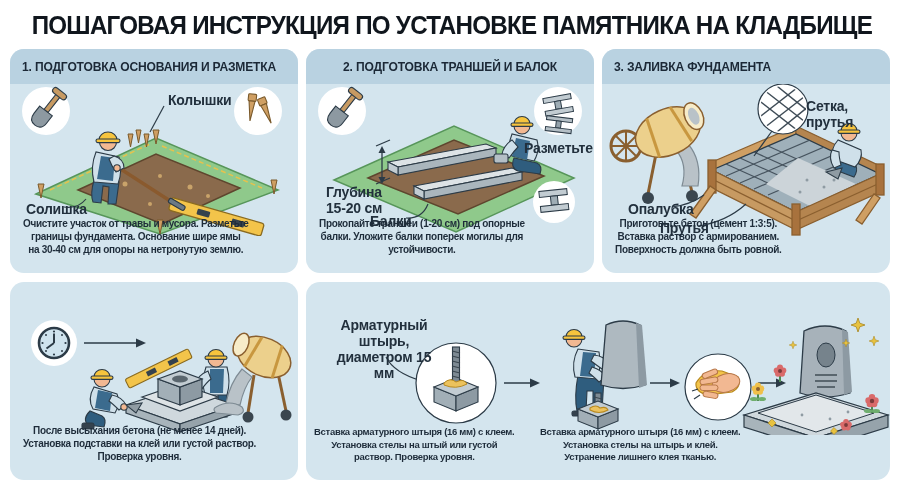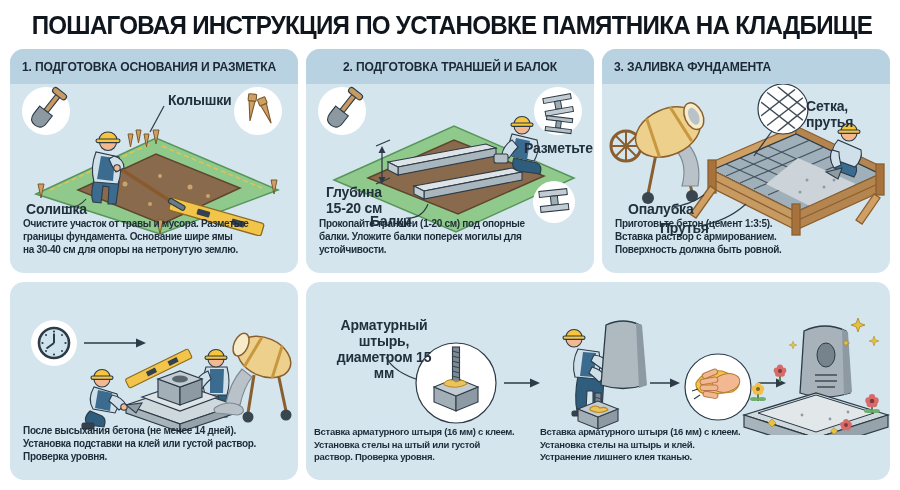--- a/index.html
+++ b/index.html
@@ -12,21 +12,21 @@
   .panel{position:relative;background:#d4e5ee;border-radius:14px;overflow:hidden;}
   .panel5{grid-column:2/4;}
   .panel-header{height:35px;background:#b9d2e1;display:flex;align-items:center;padding:0 12px;
     font-size:13px;font-weight:bold;color:#1b2836;white-space:nowrap;}
   .panel-header.center{justify-content:center;}
   .panel-header span{display:inline-block;transform:scaleX(.93);transform-origin:left center;letter-spacing:-0.2px;}
   .panel-header.center span{transform-origin:center;}
   .panel-body{position:absolute;left:0;right:0;top:35px;bottom:0;}
   svg.illu{position:absolute;left:0;top:0;display:block;}
   .caption{position:absolute;left:13px;bottom:7px;font-size:10px;font-weight:bold;color:#1e2c3a;
-    line-height:1.3;white-space:pre;letter-spacing:-0.3px;}
+    line-height:1.3;white-space:pre;letter-spacing:-0.3px;text-align:center;}
   .p5cap{font-size:9.5px;}
   .p5cap1{left:8px;}
   .p5cap2{left:234px;}
   .lbl{position:absolute;font-size:14px;font-weight:bold;color:#22303d;line-height:1.15;
     white-space:pre-line;letter-spacing:-0.2px;}
   .lbl.center{text-align:center;}
 </style>
 </head>
 <body>
 

